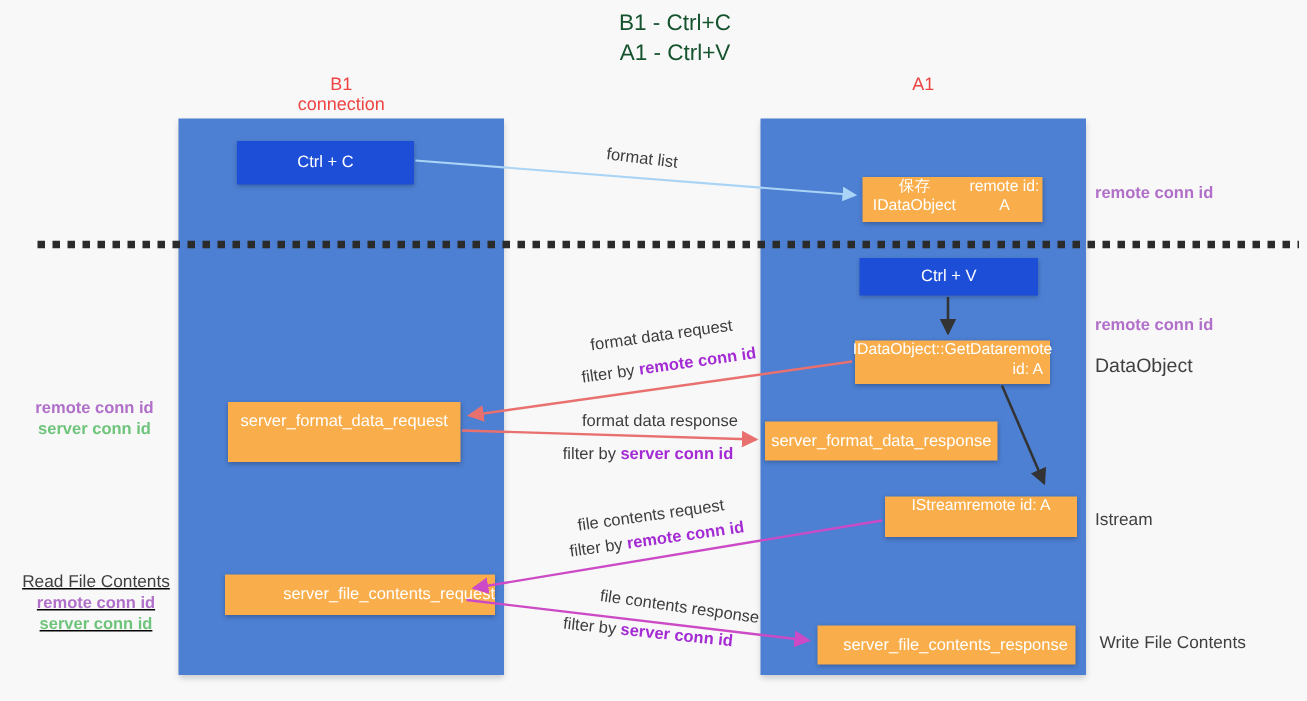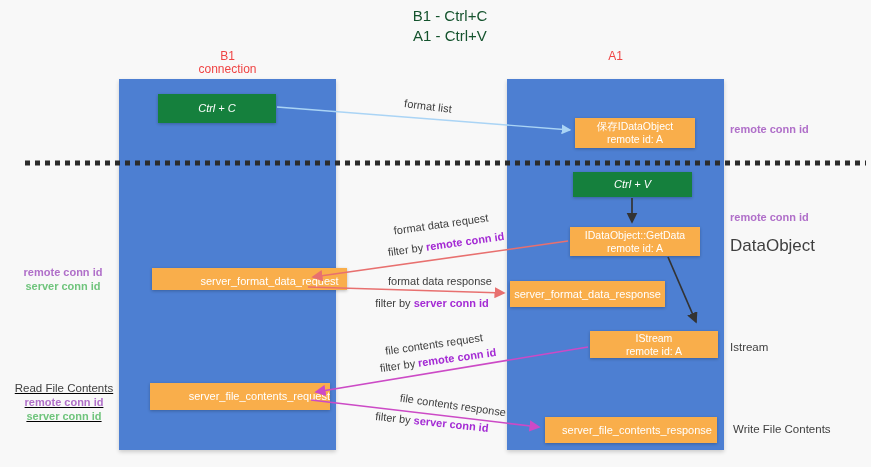--- a/index.html
+++ b/index.html
@@ -13,24 +13,24 @@
   .col-header.left{left:119px;}
   .col-header.right{left:507px;}
 
   .column{position:absolute;top:79px;width:217px;height:371px;background:#4d7fd2;
     box-shadow:0 2px 4px rgba(0,0,0,0.18);z-index:1;}
   .column.left{left:119px;}
   .column.right{left:507px;}
 
   .node{position:absolute;color:#fff;text-align:center;z-index:3;
     box-shadow:0 1px 3px rgba(0,0,0,0.25);font-size:11px;}
-  .node.green{background:#15803d;font-style:italic;}
+  .node.green{background:#1d4ed8;}
   .node.orange{background:#f9ae4b;}
   .node .l2line{display:block;}
-  .two-line{font-size:10.5px;line-height:13px;display:flex;flex-direction:column;
+  .two-line{font-size:10.5px;line-height:13px;display:flex;flex-direction:row;
     justify-content:center;}
 
   .side-label{position:absolute;font-size:11px;z-index:4;white-space:nowrap;}
   .purple-b{color:#b06fc9;font-weight:bold;}
   .green-b{color:#6fc47c;font-weight:bold;}
   .dark{color:#3f3f3f;}
 
   .left-label-block{position:absolute;text-align:center;font-size:11px;
     line-height:14px;z-index:4;}
 
@@ -56,42 +56,42 @@
     <div>connection</div>
   </div>
   <div class="col-header right">
     <div>A1</div>
   </div>
 
   <div class="column left"></div>
   <div class="column right"></div>
 
   <div class="node green" style="left:158px;top:94px;width:118px;height:29px;line-height:29px;">Ctrl + C</div>
-  <div class="node orange" style="left:152px;top:268px;width:155px;height:22px;line-height:27px;padding-left:40px;">server_format_data_request</div>
+  <div class="node orange" style="left:152px;top:268px;width:155px;height:40px;line-height:27px;">server_format_data_request</div>
   <div class="node orange" style="left:150px;top:383px;width:180px;height:27px;line-height:27px;text-align:right;">server_file_contents_request</div>
 
   <div class="node orange two-line" style="left:575px;top:118px;width:120px;height:30px;">
     <span class="l2line">保存IDataObject</span>
     <span class="l2line">remote id: A</span>
   </div>
   <div class="node green" style="left:573px;top:172px;width:119px;height:25px;line-height:25px;">Ctrl + V</div>
   <div class="node orange two-line" style="left:570px;top:227px;width:130px;height:29px;">
     <span class="l2line">IDataObject::GetData</span>
     <span class="l2line">remote id: A</span>
   </div>
   <div class="node orange" style="left:510px;top:281px;width:155px;height:26px;line-height:26px;">server_format_data_response</div>
   <div class="node orange two-line" style="left:590px;top:331px;width:128px;height:27px;">
     <span class="l2line">IStream</span>
     <span class="l2line">remote id: A</span>
   </div>
   <div class="node orange" style="left:545px;top:417px;width:160px;height:26px;line-height:26px;padding-left:12px;">server_file_contents_response</div>
 
   <div class="side-label purple-b" style="left:730px;top:123px;">remote conn id</div>
   <div class="side-label purple-b" style="left:730px;top:211px;">remote conn id</div>
-  <div class="side-label dark" style="left:730px;top:236px;font-size:17px;">DataObject</div>
+  <div class="side-label dark" style="left:730px;top:236px;font-size:13px;">DataObject</div>
   <div class="side-label dark" style="left:730px;top:341px;font-size:11.5px;">Istream</div>
   <div class="side-label dark" style="left:733px;top:423px;font-size:11.5px;">Write File Contents</div>
 
   <div class="left-label-block" style="left:8px;top:265px;width:110px;">
     <div class="purple-b">remote conn id</div>
     <div class="green-b">server conn id</div>
   </div>
   <div class="left-label-block" style="left:8px;top:381px;width:112px;text-decoration:underline;">
     <div class="dark" style="font-size:11.5px;">Read File Contents</div>
     <div class="purple-b">remote conn id</div>

